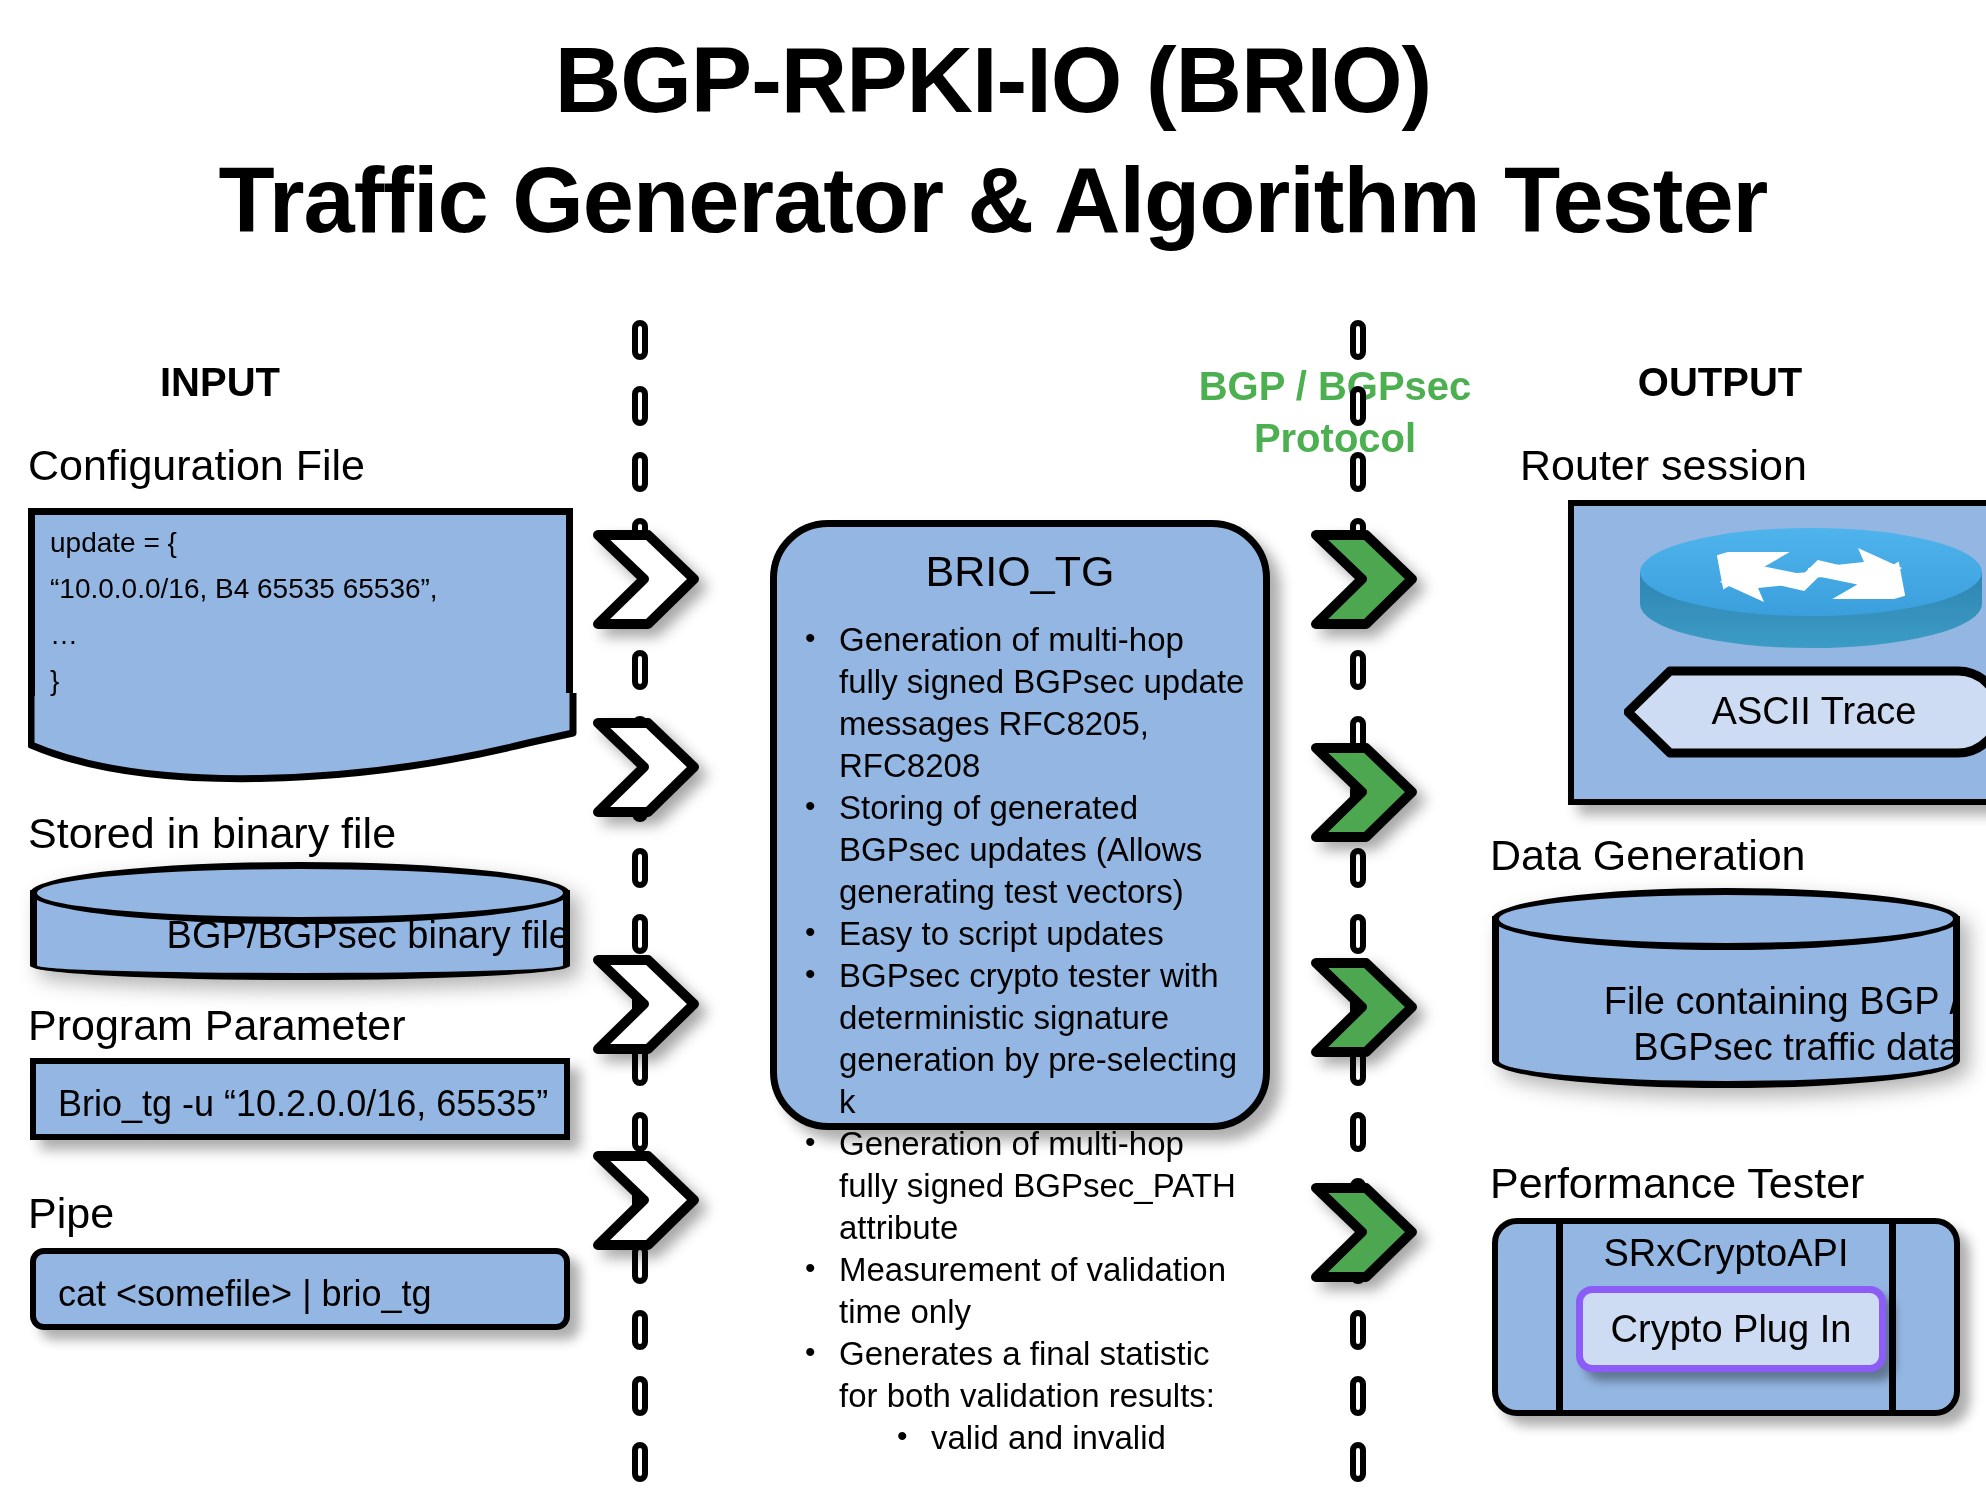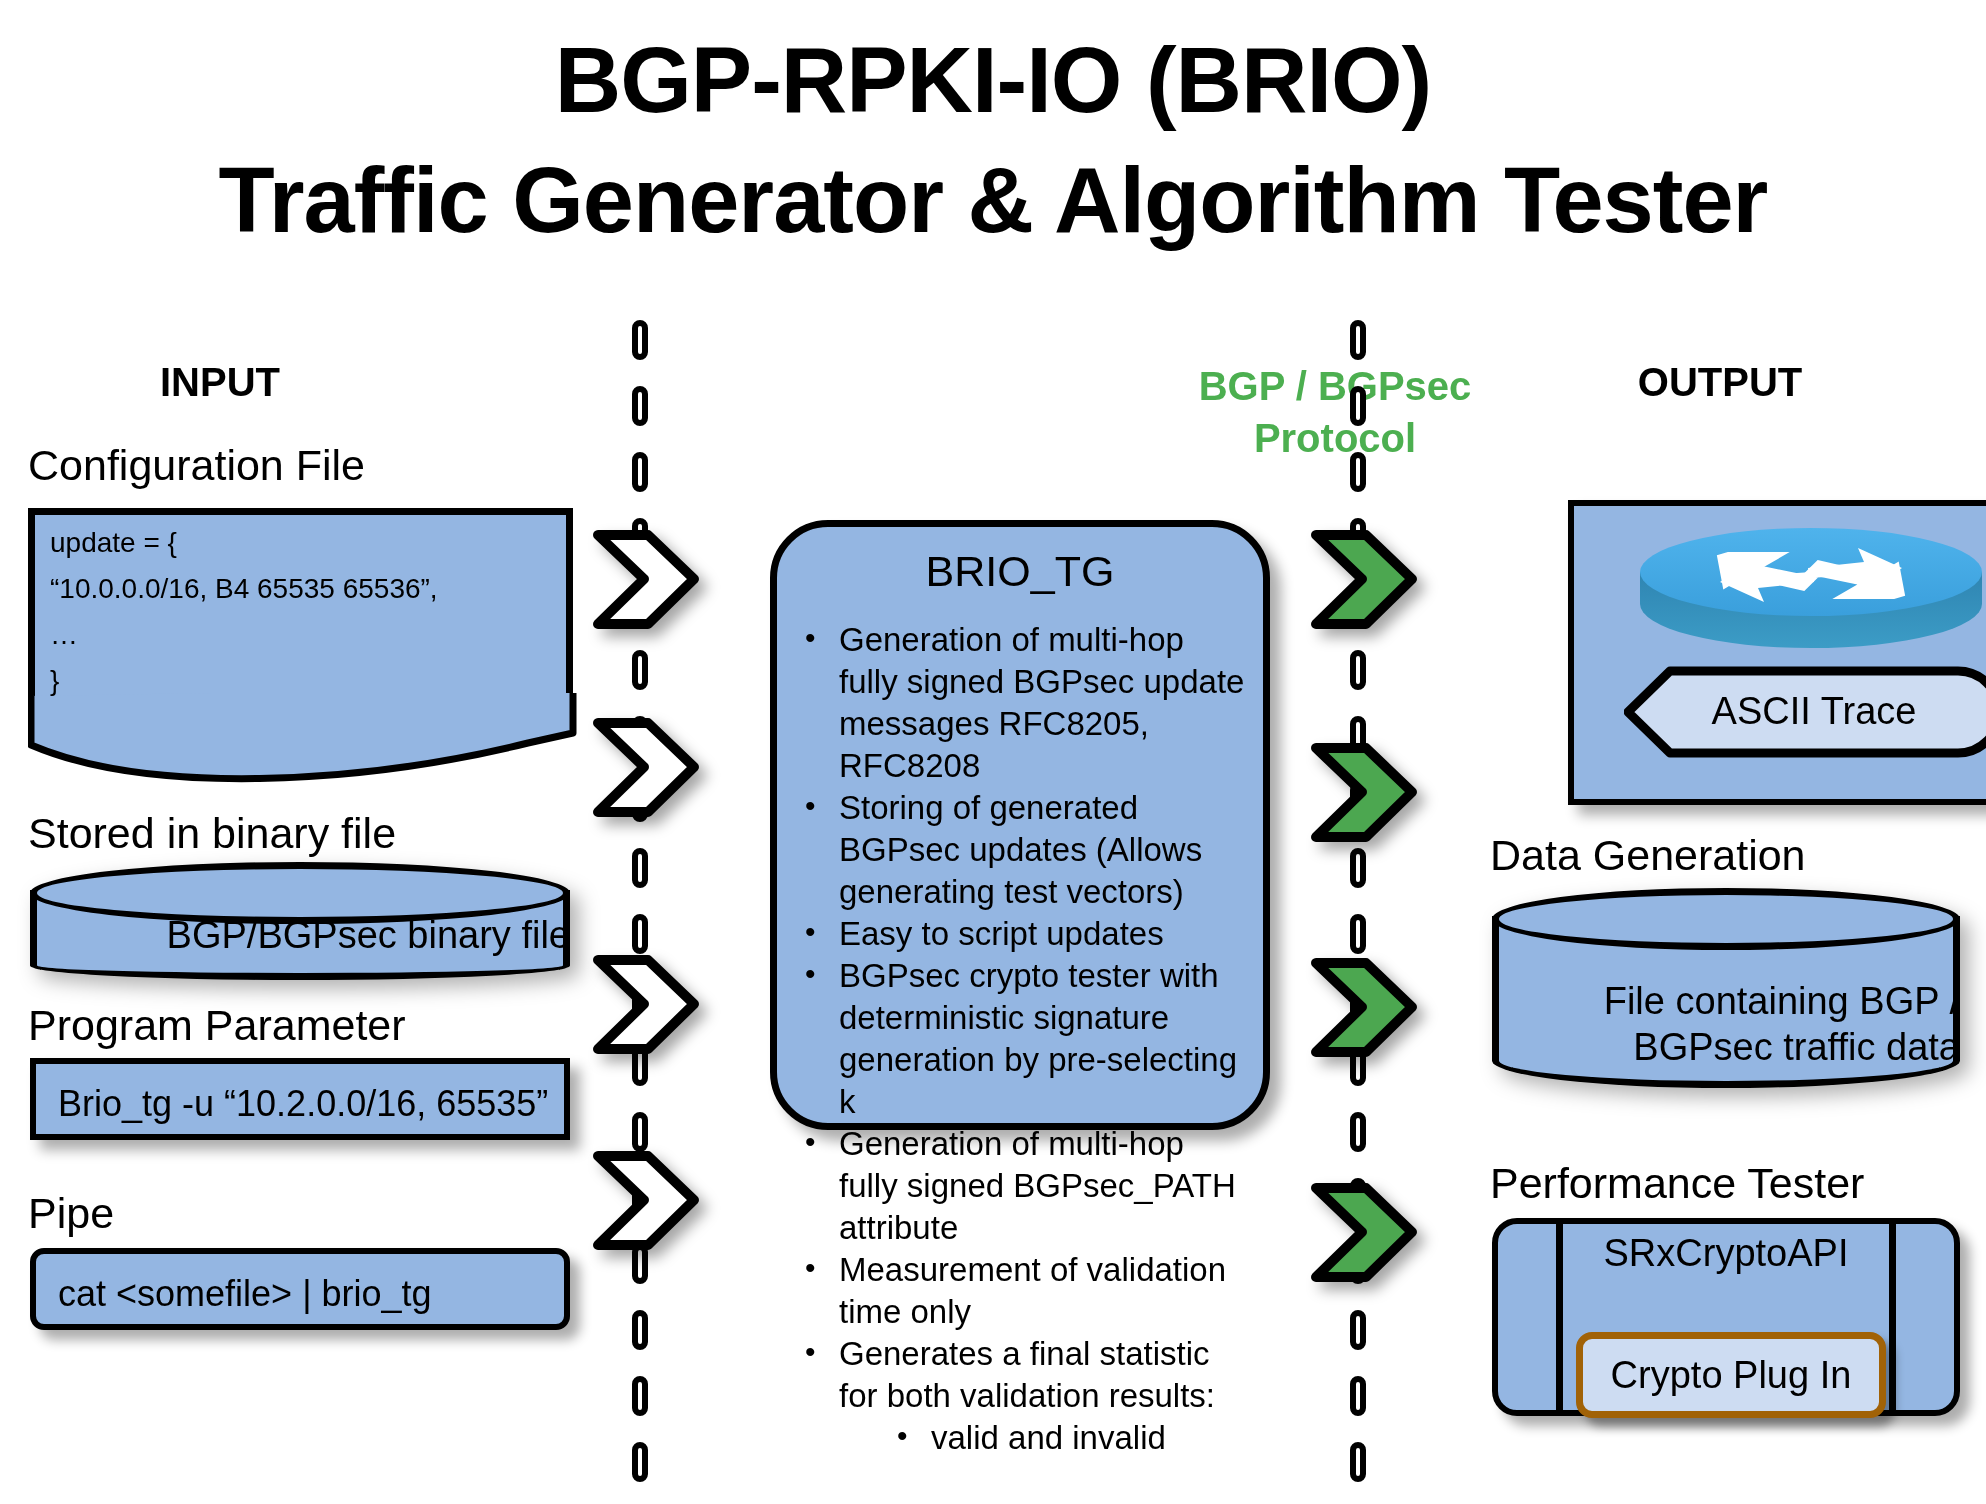--- a/index.html
+++ b/index.html
@@ -38,22 +38,22 @@
   }
   #rail-left{left:632px;top:320px;height:1180px;}
   #rail-right{left:1350px;top:320px;height:1180px;}
 
   
   .caption{position:absolute;font-size:43px;line-height:50px;white-space:nowrap;}
 
   
   .blue{background:#94B6E2;border:6px solid #000;box-sizing:border-box;
         box-shadow:10px 10px 12px rgba(0,0,0,.32);}
-  .lightblue{background:#CDDCF2;border:7px solid #a16207;box-sizing:border-box;
-        box-shadow:9px 9px 10px rgba(0,0,0,.35);margin-top:46px;}
+  .lightblue{background:#CDDCF2;border:7px solid #8b5cf6;box-sizing:border-box;
+        box-shadow:9px 9px 10px rgba(0,0,0,.35);}
 
   
   #config-doc{position:absolute;left:28px;top:508px;width:545px;height:200px;}
   #config-doc .docbody{
     position:absolute;left:0;top:0;width:545px;height:200px;
     background:#94B6E2;border:7px solid #000;border-bottom:none;box-sizing:border-box;
   }
   #config-doc .wave{position:absolute;left:0;top:185px;width:575px;height:90px;}
   #config-doc .txt{
     position:absolute;left:22px;top:12px;width:520px;
@@ -253,20 +253,21 @@
     <svg viewBox="0 0 112 105">
         <path d="M8 8 L58 8 L104 52 L58 97 L8 97 L54 52 Z" fill="#4CA750" stroke="#000" stroke-width="10" stroke-linejoin="round"></path>
       </svg>
   </div>
   <div class="chev" style="left:1308px;top:1180px;">
     <svg viewBox="0 0 112 105">
         <path d="M8 8 L58 8 L104 52 L58 97 L8 97 L54 52 Z" fill="#4CA750" stroke="#000" stroke-width="10" stroke-linejoin="round"></path>
       </svg>
   </div>
 
+  <div class="caption" style="left:1520px;top:440px;">Router session</div>
 
   <div id="router-card" class="blue">
     <svg id="router-icon" viewBox="0 0 350 135">
       <defs>
         <linearGradient id="rtop" x1="0" y1="0" x2="0" y2="1">
           <stop offset="0%" stop-color="#4FB3EC"></stop>
             <stop offset="100%" stop-color="#3A9FDC"></stop>
         </linearGradient>
         <linearGradient id="rside" x1="0" y1="0" x2="0" y2="1">
           <stop offset="0%" stop-color="#2F85B2"></stop>

